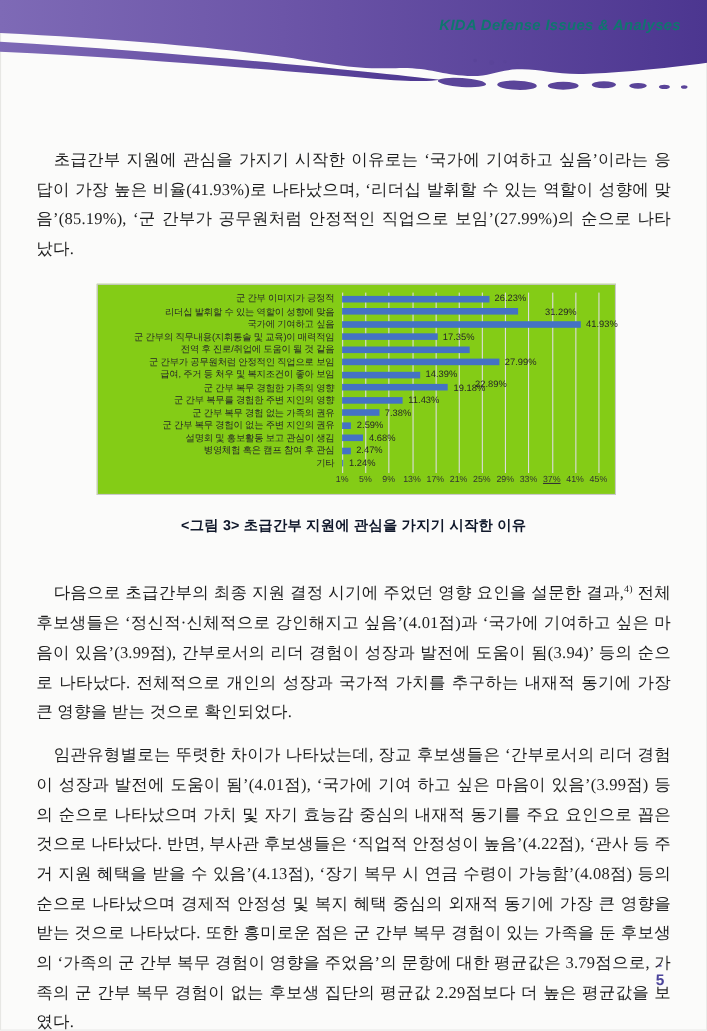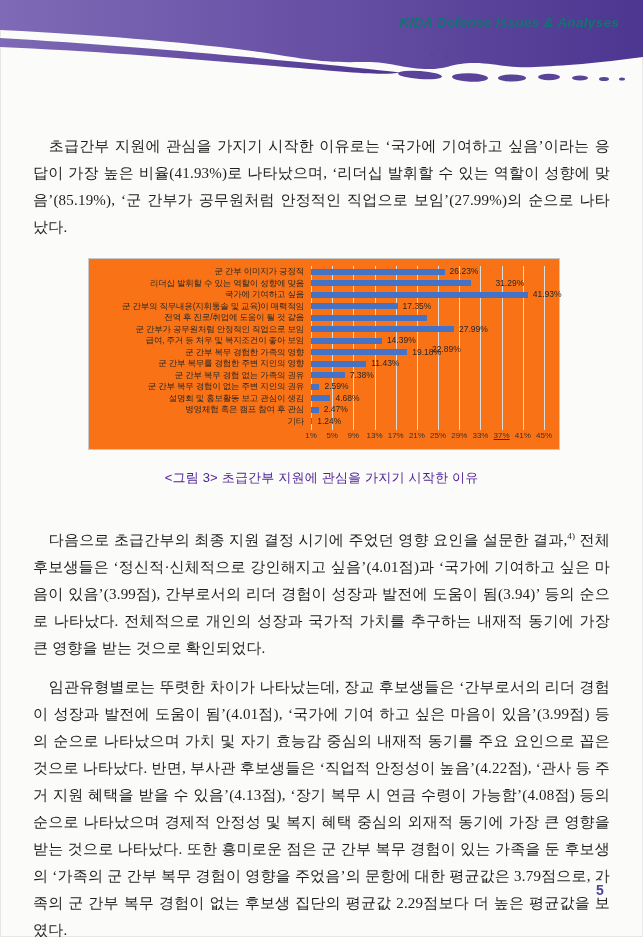--- a/index.html
+++ b/index.html
@@ -26,42 +26,42 @@
   }
   .para sup{font-size:9px;line-height:0;}
   .p1{margin-top:33px;}
   .p2{margin-top:40px;}
   .p3{margin-top:12px;}
 
   
   .chart-box{
     box-sizing:border-box;position:relative;
     width:472px;height:192px;margin:17px 0 0 55px;
-    background:#f97316;border:1px solid #c9c9c9;
+    background:#84cc16;border:1px solid #c9c9c9;
     padding-top:7px;
     font-family:"Liberation Sans", sans-serif;
   }
   .crow{display:flex;height:11.5px;align-items:center;position:relative;z-index:2;}
   .clabel{
     width:222px;box-sizing:border-box;padding-right:7px;text-align:right;
     font-size:8.5px;line-height:11.5px;color:#262626;white-space:nowrap;letter-spacing:-0.2px;
   }
   .cbarwrap{flex:1;position:relative;height:100%;margin-right:15px;}
   .cbar{position:absolute;left:0;top:2.75px;height:6px;}
   .cval{position:absolute;top:0;font-size:8.5px;line-height:11.5px;color:#262626;white-space:nowrap;}
   .cgrid{position:absolute;top:7px;height:164px;width:1px;background:#dcdcdc;z-index:1;}
   .caxis{position:absolute;left:222px;right:15px;top:172px;height:12px;z-index:2;}
   .ctick{
     position:absolute;transform:translateX(-50%);
     font-size:8px;color:#333;white-space:nowrap;
   }
 
   .caption{
-    margin-top:19px;text-align:center;color:#4c1d95;
-    font-family:"Liberation Sans", sans-serif;font-weight:normal;font-size:13px;letter-spacing:0.2px;
+    margin-top:19px;text-align:center;color:#0f172a;
+    font-family:"Liberation Sans", sans-serif;font-weight:bold;font-size:13px;letter-spacing:0.2px;
   }
 
   
   .footnote-block{margin-top:9px;}
   .fn-rule{width:145px;height:0;border-top:1px solid #555;margin:0 0 5px 20px;}
 
   
   .page-num{
     position:absolute;top:874px;right:33px;width:20px;text-align:center;
     color:#4b449b;font-family:"Liberation Sans", sans-serif;font-weight:bold;

